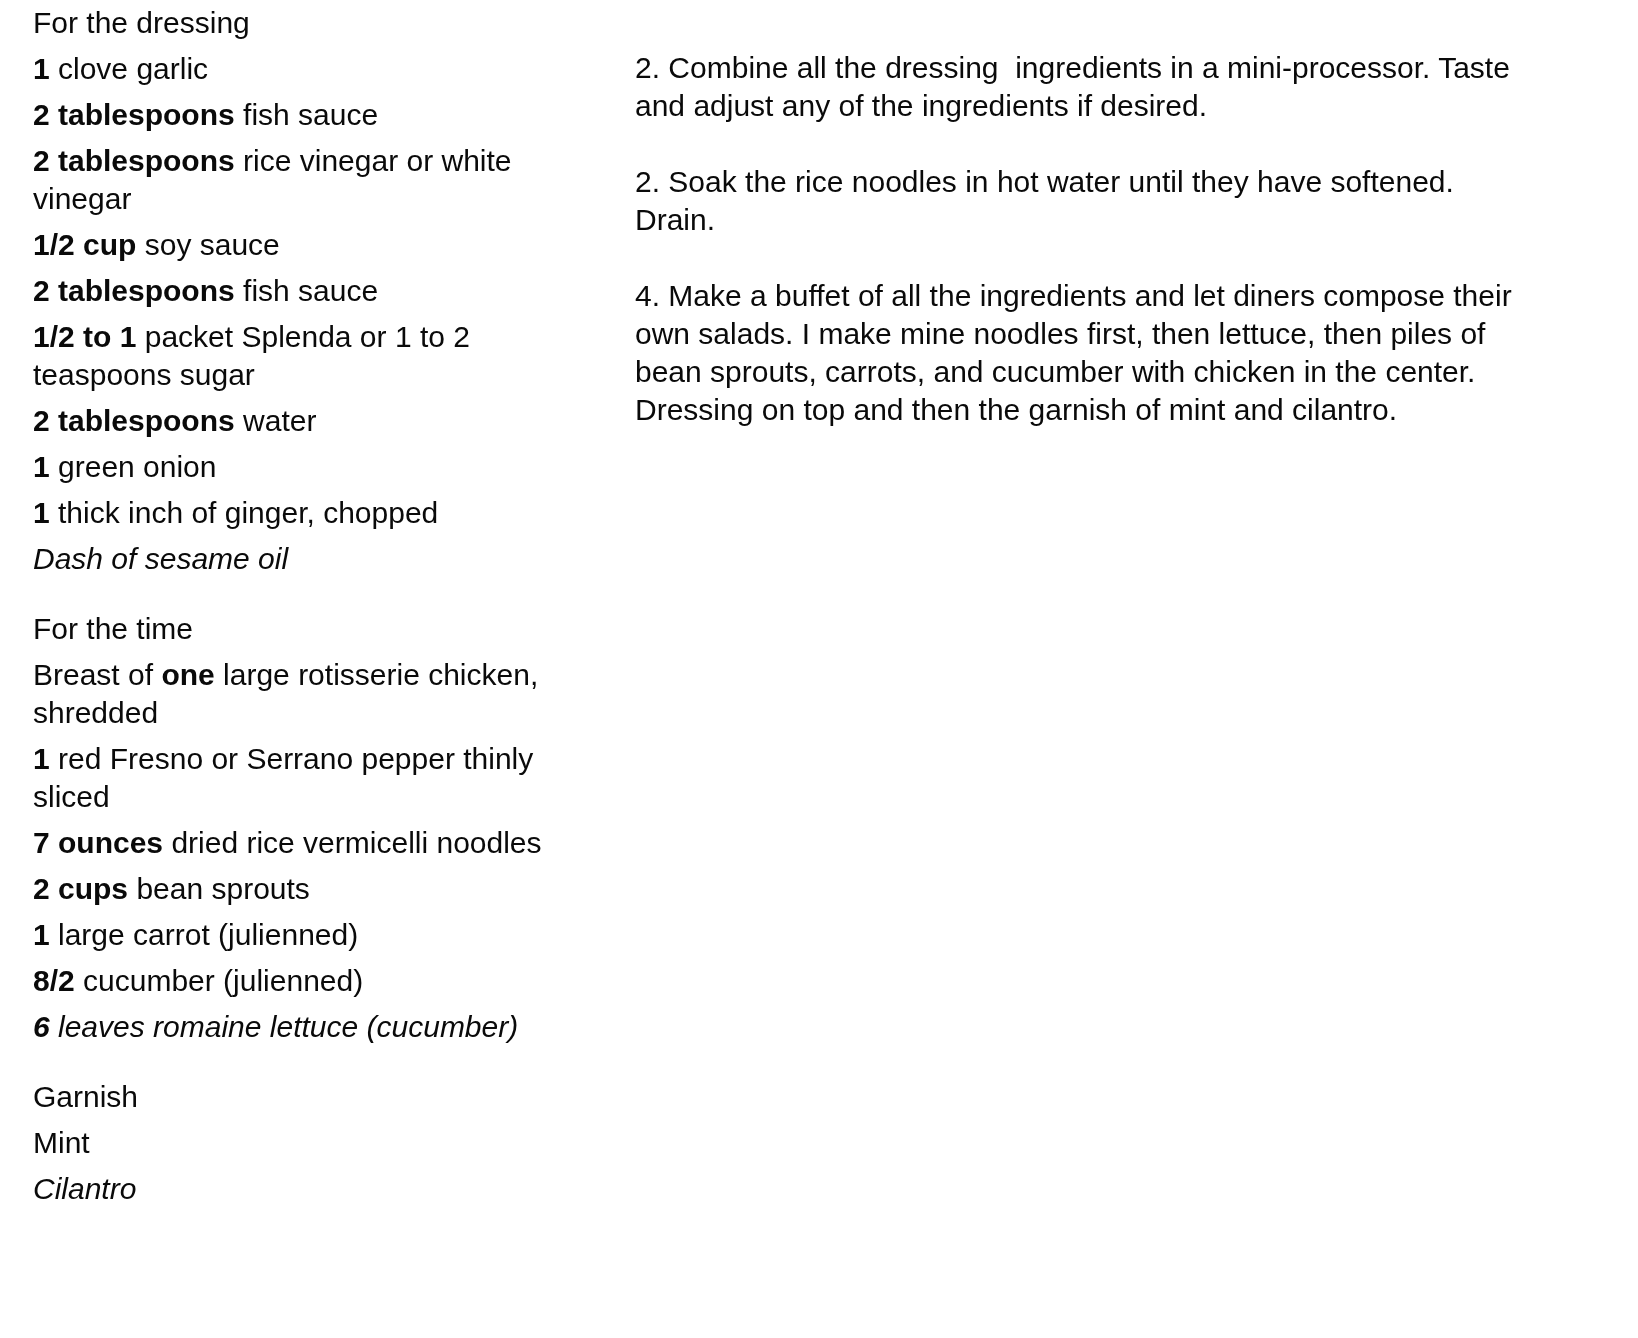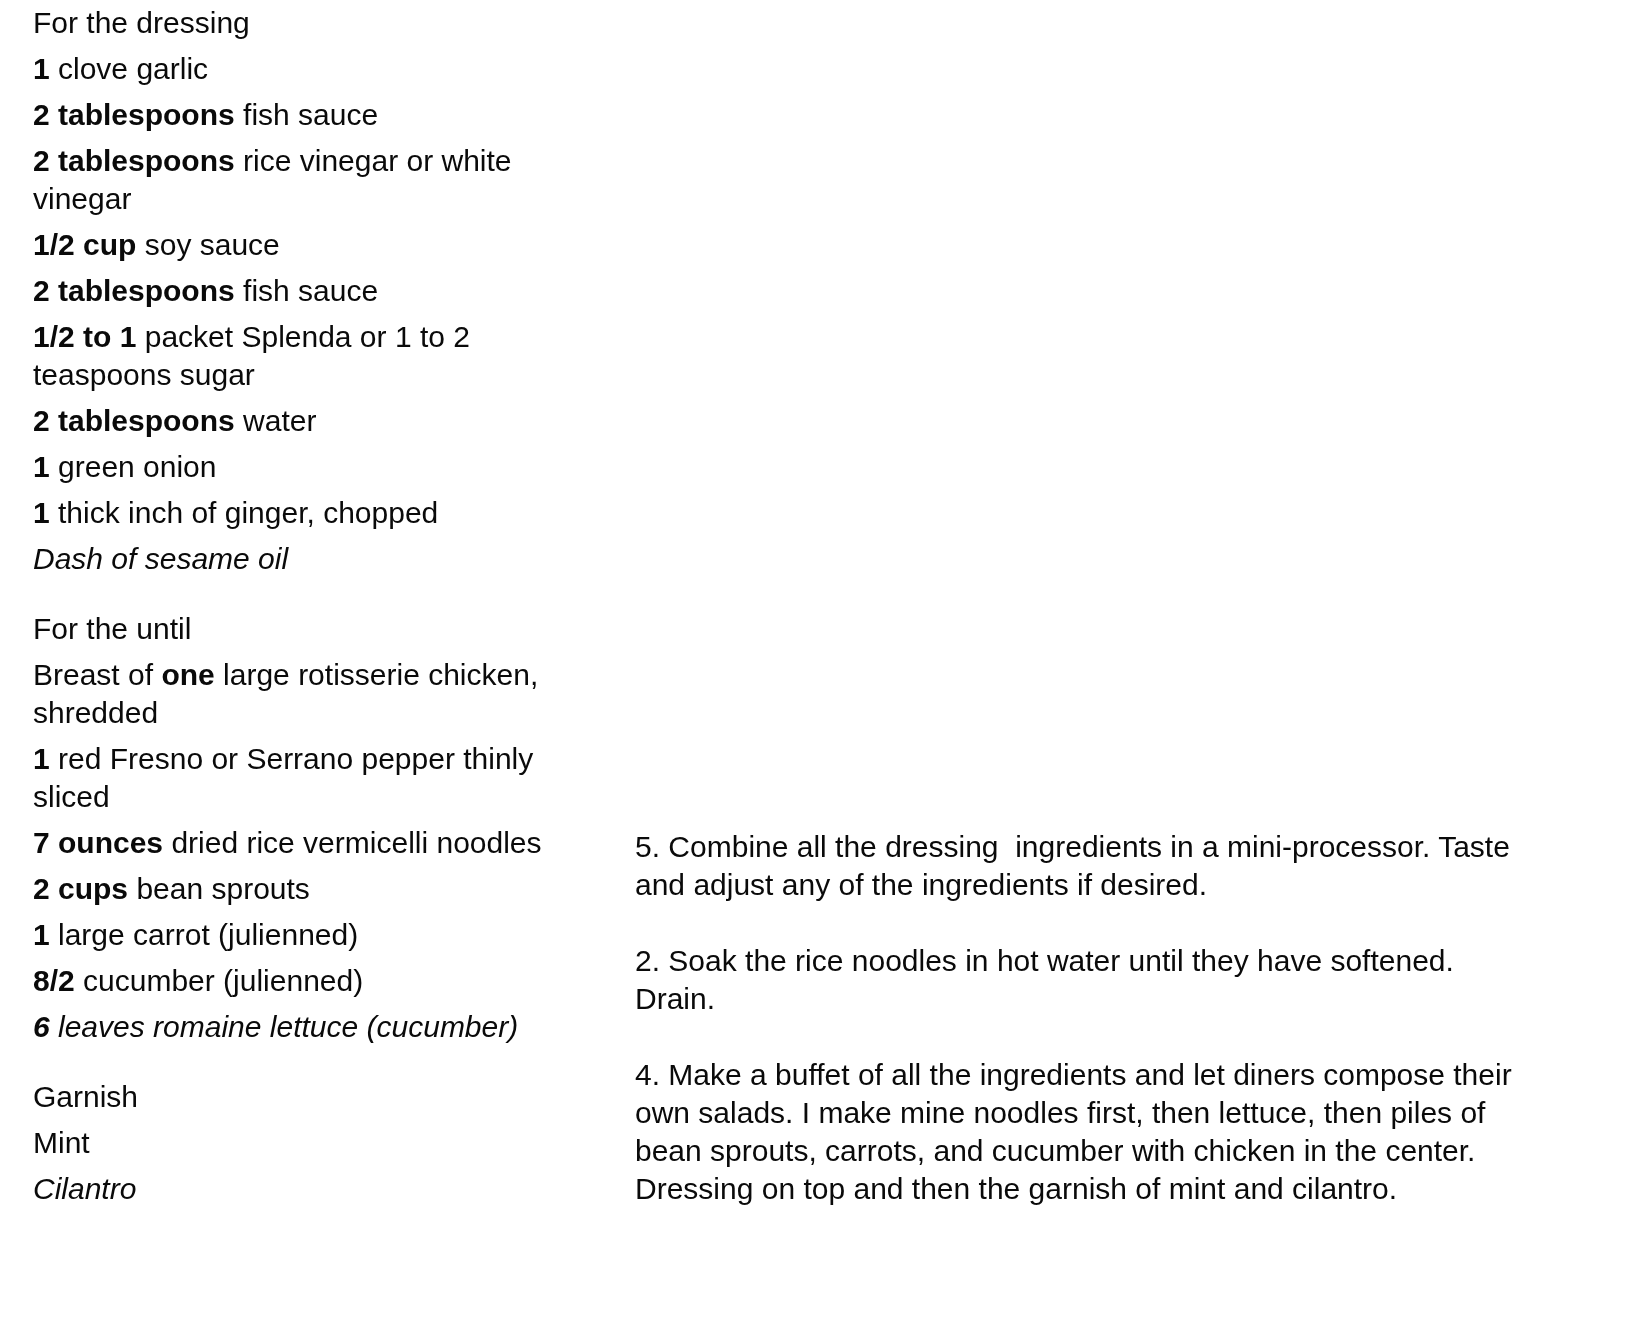--- a/index.html
+++ b/index.html
@@ -14,21 +14,21 @@
     box-sizing: border-box;
     padding: 4px 0 0 33px;
     font-family: "Liberation Sans", "DejaVu Sans", sans-serif;
     font-size: 30px;
     line-height: 38px;
     color: #0a0a0a;
     -webkit-font-smoothing: antialiased;
   }
   .columns {
     display: flex;
-    align-items: flex-end;
+    align-items: flex-start;
   }
   .col-left {
     width: 572px;
     margin-right: 30px;
     flex: 0 0 auto;
   }
   .col-right {
     width: 905px;
     flex: 0 0 auto;
     padding-top: 45px;
@@ -60,33 +60,33 @@
         <p class="line"><span class="qty">2 tablespoons</span><span> rice vinegar or white vinegar</span></p>
         <p class="line"><span class="qty">1/2 cup</span><span> soy sauce</span></p>
         <p class="line"><span class="qty">2 tablespoons</span><span> fish sauce</span></p>
         <p class="line"><span class="qty">1/2 to 1</span><span> packet Splenda or 1 to 2 teaspoons sugar</span></p>
         <p class="line"><span class="qty">2 tablespoons</span><span> water</span></p>
         <p class="line"><span class="qty">1</span><span> green onion</span></p>
         <p class="line"><span class="qty">1</span><span> thick inch of ginger, chopped</span></p>
         <p class="line"><span>Dash of sesame oil</span></p>
       </div>
       <div class="section">
-        <p class="line">For the until</p>
+        <p class="line">For the time</p>
         <p class="line"><span>Breast of </span><span class="qty">one</span><span> large rotisserie chicken, shredded</span></p>
         <p class="line"><span class="qty">1</span><span> red Fresno or Serrano pepper thinly sliced</span></p>
         <p class="line"><span class="qty">7 ounces</span><span> dried rice vermicelli noodles</span></p>
         <p class="line"><span class="qty">2 cups</span><span> bean sprouts</span></p>
         <p class="line"><span class="qty">1</span><span> large carrot (julienned)</span></p>
         <p class="line"><span class="qty">8/2</span><span> cucumber (julienned)</span></p>
         <p class="line"><span class="qty">6</span><span> leaves romaine lettuce (cucumber)</span></p>
       </div>
       <div class="section">
         <p class="line">Garnish</p>
         <p class="line"><span>Mint</span></p>
         <p class="line"><span>Cilantro</span></p>
       </div>
     </div>
   <div class="col-right" id="instructions-col">
-      <p class="step">5. Combine all the dressing  ingredients in a mini-processor. Taste and adjust any of the ingredients if desired.</p>
+      <p class="step">2. Combine all the dressing  ingredients in a mini-processor. Taste and adjust any of the ingredients if desired.</p>
       <p class="step">2. Soak the rice noodles in hot water until they have softened. Drain.</p>
       <p class="step">4. Make a buffet of all the ingredients and let diners compose their own salads. I make mine noodles first, then lettuce, then piles of bean sprouts, carrots, and cucumber with chicken in the center. Dressing on top and then the garnish of mint and cilantro.</p>
     </div>
 </div>
 
 </body></html>

